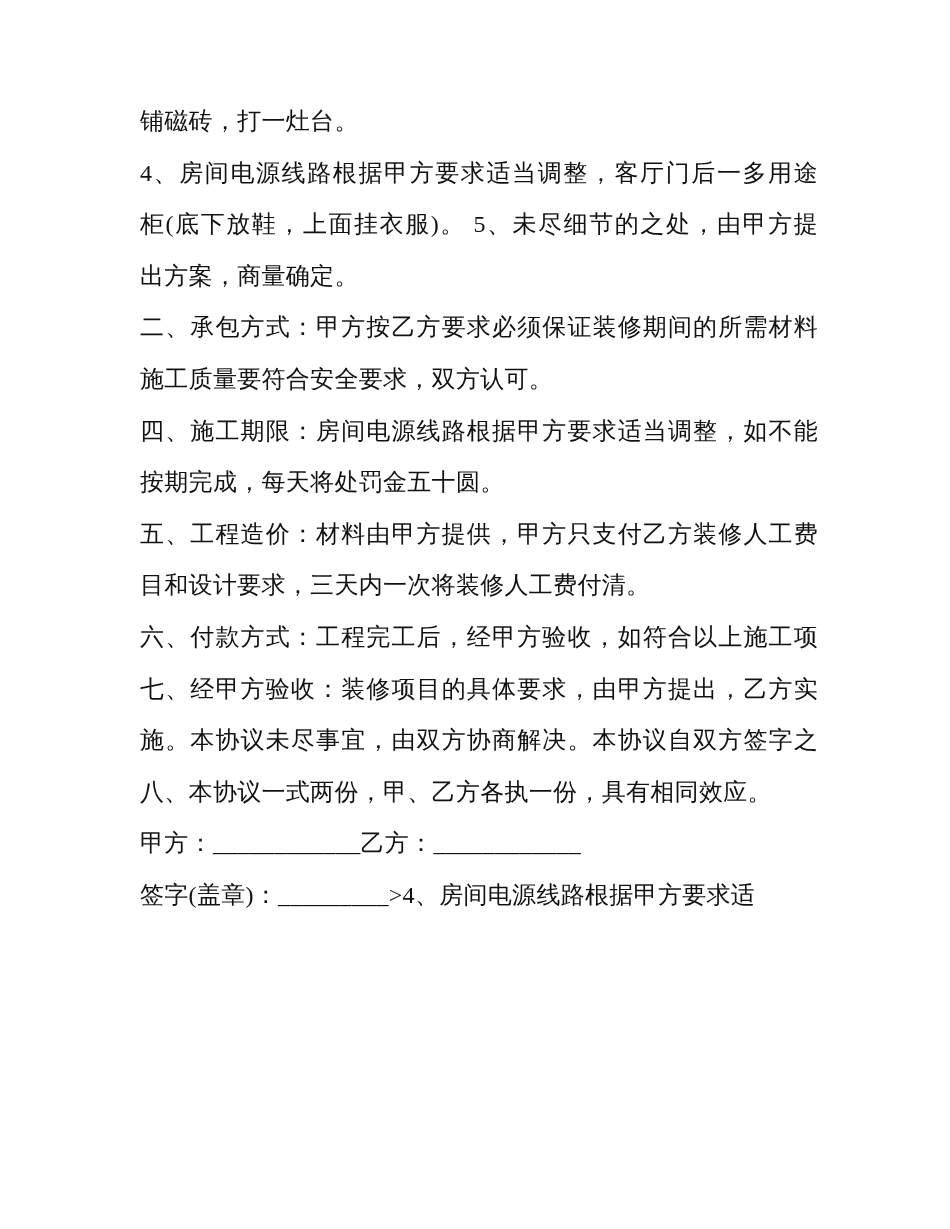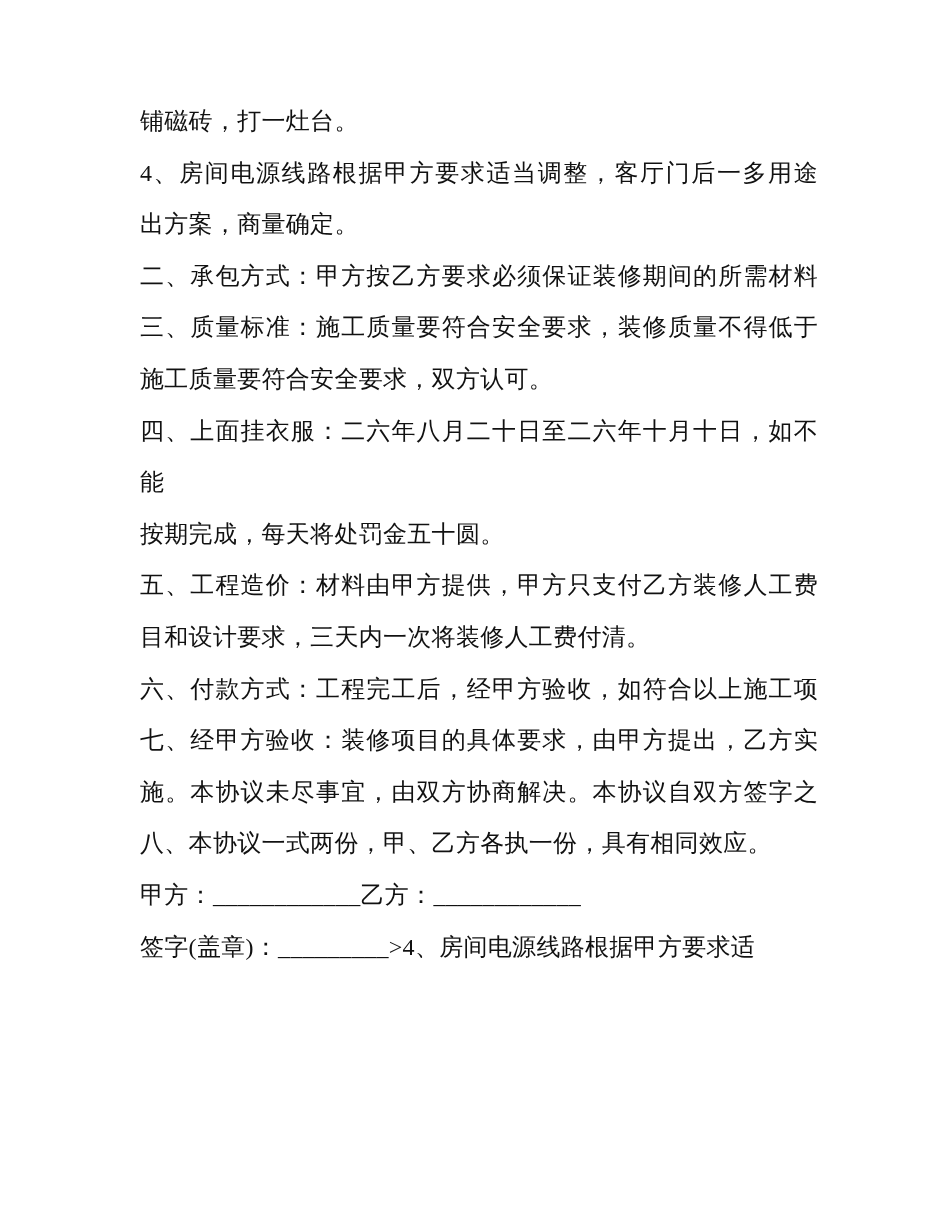--- a/index.html
+++ b/index.html
@@ -39,25 +39,25 @@
     text-justify: inter-character;
   }
 </style>
 </head>
 <body>
 
 <div class="page">
   <div class="doc">
       <div class="line">铺磁砖，打一灶台。</div>
       <div class="line j">4、房间电源线路根据甲方要求适当调整，客厅门后一多用途</div>
+      <div class="line j">柜(底下放鞋，上面挂衣服)。 5、未尽细节的之处，由甲方提</div>
       <div class="line">出方案，商量确定。</div>
       <div class="line j">二、承包方式：甲方按乙方要求必须保证装修期间的所需材料</div>
-      <div class="line j">三、质量标准：施工质量要符合安全要求，装修质量不得低于</div>
       <div class="line">施工质量要符合安全要求，双方认可。</div>
-      <div class="line j">四、上面挂衣服：二六年八月二十日至二六年十月十日，如不能</div>
+      <div class="line j">四、施工期限：房间电源线路根据甲方要求适当调整，如不能</div>
       <div class="line">按期完成，每天将处罚金五十圆。</div>
       <div class="line j">五、工程造价：材料由甲方提供，甲方只支付乙方装修人工费</div>
       <div class="line">目和设计要求，三天内一次将装修人工费付清。</div>
       <div class="line j">六、付款方式：工程完工后，经甲方验收，如符合以上施工项</div>
       <div class="line j">七、经甲方验收：装修项目的具体要求，由甲方提出，乙方实</div>
       <div class="line j">施。本协议未尽事宜，由双方协商解决。本协议自双方签字之</div>
       <div class="line">八、本协议一式两份，甲、乙方各执一份，具有相同效应。</div>
       <div class="line">甲方：____________乙方：____________</div>
       <div class="line">签字(盖章)：_________&gt;4、房间电源线路根据甲方要求适</div>
     </div>

